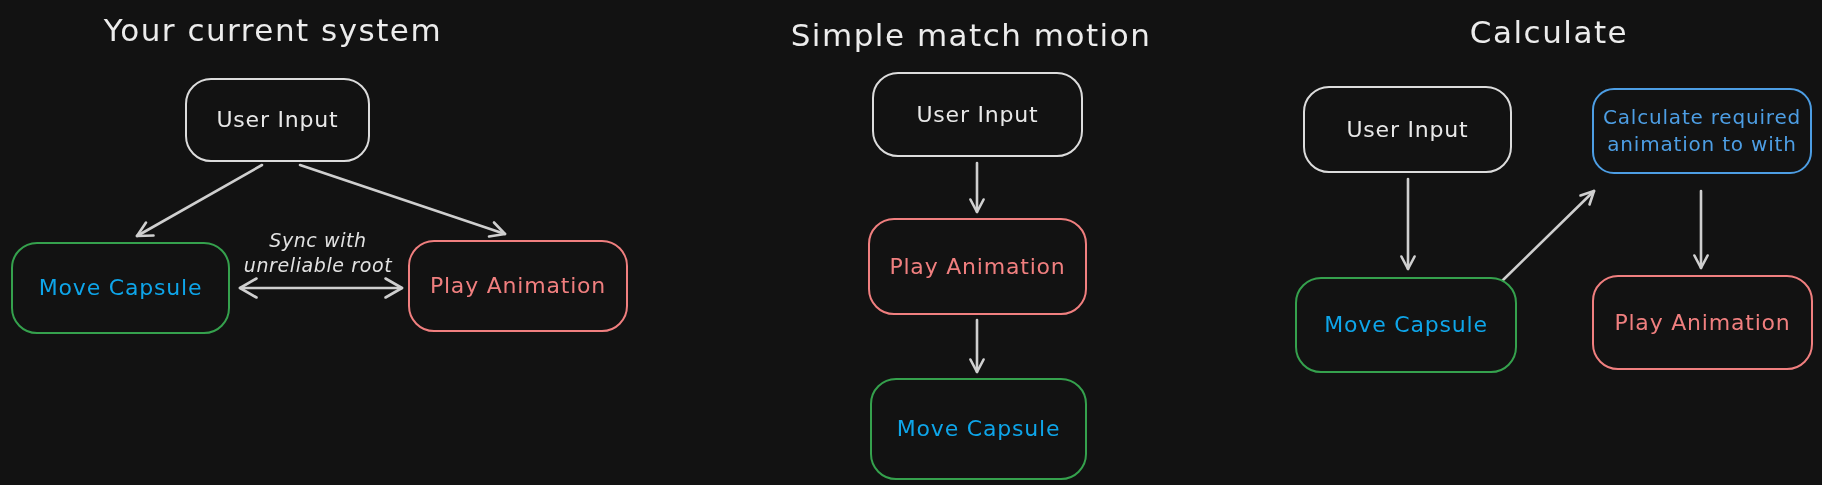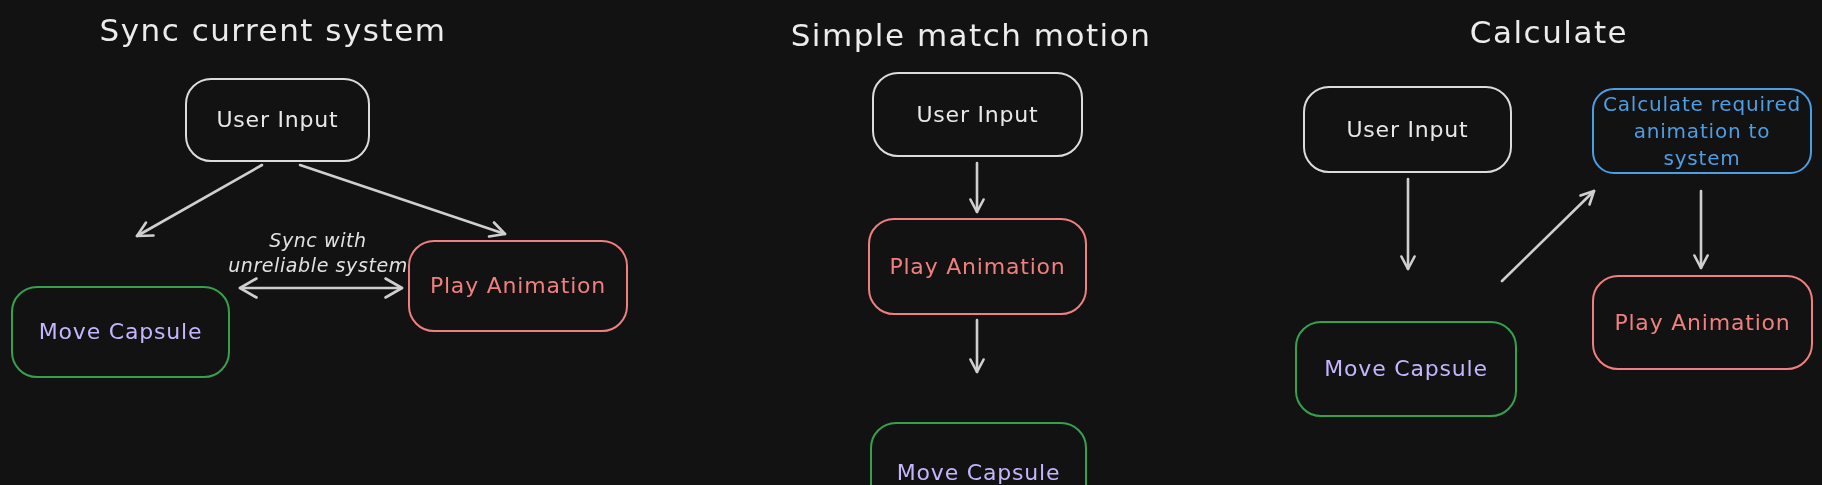--- a/index.html
+++ b/index.html
@@ -41,21 +41,21 @@
     border-radius: 26px;
     box-sizing: border-box;
     color: #e6e6e6;
     font-size: 22px;
     letter-spacing: 0.8px;
     text-align: center;
     line-height: 1.35;
     background: #121212;
   }
   .node.white { border-color: #dcdcdc; color: #e8e8e8; }
-  .node.green { border-color: #35a14d; color: #c4b5fd; margin-top: 44px; }
+  .node.green { border-color: #35a14d; color: #0ea5e9; }
   .node.red   { border-color: #f07f7f; color: #f07f7f; }
   .node.blue  { border-color: #4d9ee4; color: #4d9ee4; font-size: 20px; }
   .edge-label {
     position: absolute;
     transform: translateX(-50%);
     color: #e2e2e2;
     font-size: 19px;
     letter-spacing: 0.6px;
     text-align: center;
     line-height: 1.32;
@@ -112,37 +112,37 @@
       <path class="arrow-stroke" d="M1502,281 L1594,191"></path>
       <path class="arrow-stroke" d="M1589.5,204.5 L1594,191 L1580.5,195.5"></path>
     </g>
 
     <g>
       <path class="arrow-stroke" d="M1701,191 L1701,268"></path>
       <path class="arrow-stroke" d="M1694.4,255.5 L1701,268 L1707.6,255.5"></path>
     </g>
   </svg>
 
-  <div class="panel-title" style="left:273px; top:12px;">Sync current system</div>
+  <div class="panel-title" style="left:273px; top:12px;">Your current system</div>
 
   <div class="node white" style="left:185px; top:78px; width:185px; height:84px;">
     <span>User Input</span>
   </div>
 
   <div class="node green" style="left:11px; top:242px; width:219px; height:92px;">
     <span>Move Capsule</span>
   </div>
 
   <div class="node red" style="left:408px; top:240px; width:220px; height:92px;">
     <span>Play Animation</span>
   </div>
 
   <div class="edge-label" style="left:318px; top:228px;">
     <div>Sync with</div>
-    <div>unreliable system</div>
+    <div>unreliable root</div>
   </div>
 
   <div class="panel-title" style="left:971px; top:17px;">Simple match motion</div>
 
   <div class="node white" style="left:872px; top:72px; width:211px; height:85px;">
     <span>User Input</span>
   </div>
 
   <div class="node red" style="left:868px; top:218px; width:219px; height:97px;">
     <span>Play Animation</span>
@@ -153,21 +153,21 @@
   </div>
 
   <div class="panel-title" style="left:1549px; top:14px;">Calculate</div>
 
   <div class="node white" style="left:1303px; top:86px; width:209px; height:87px;">
     <span>User Input</span>
   </div>
 
   <div class="node blue" style="left:1592px; top:88px; width:220px; height:86px; border-radius:22px;">
     <div>Calculate required</div>
-    <div>animation to system</div>
+    <div>animation to with</div>
   </div>
 
   <div class="node green" style="left:1295px; top:277px; width:222px; height:96px;">
     <span>Move Capsule</span>
   </div>
 
   <div class="node red" style="left:1592px; top:275px; width:221px; height:95px;">
     <span>Play Animation</span>
   </div>
 

